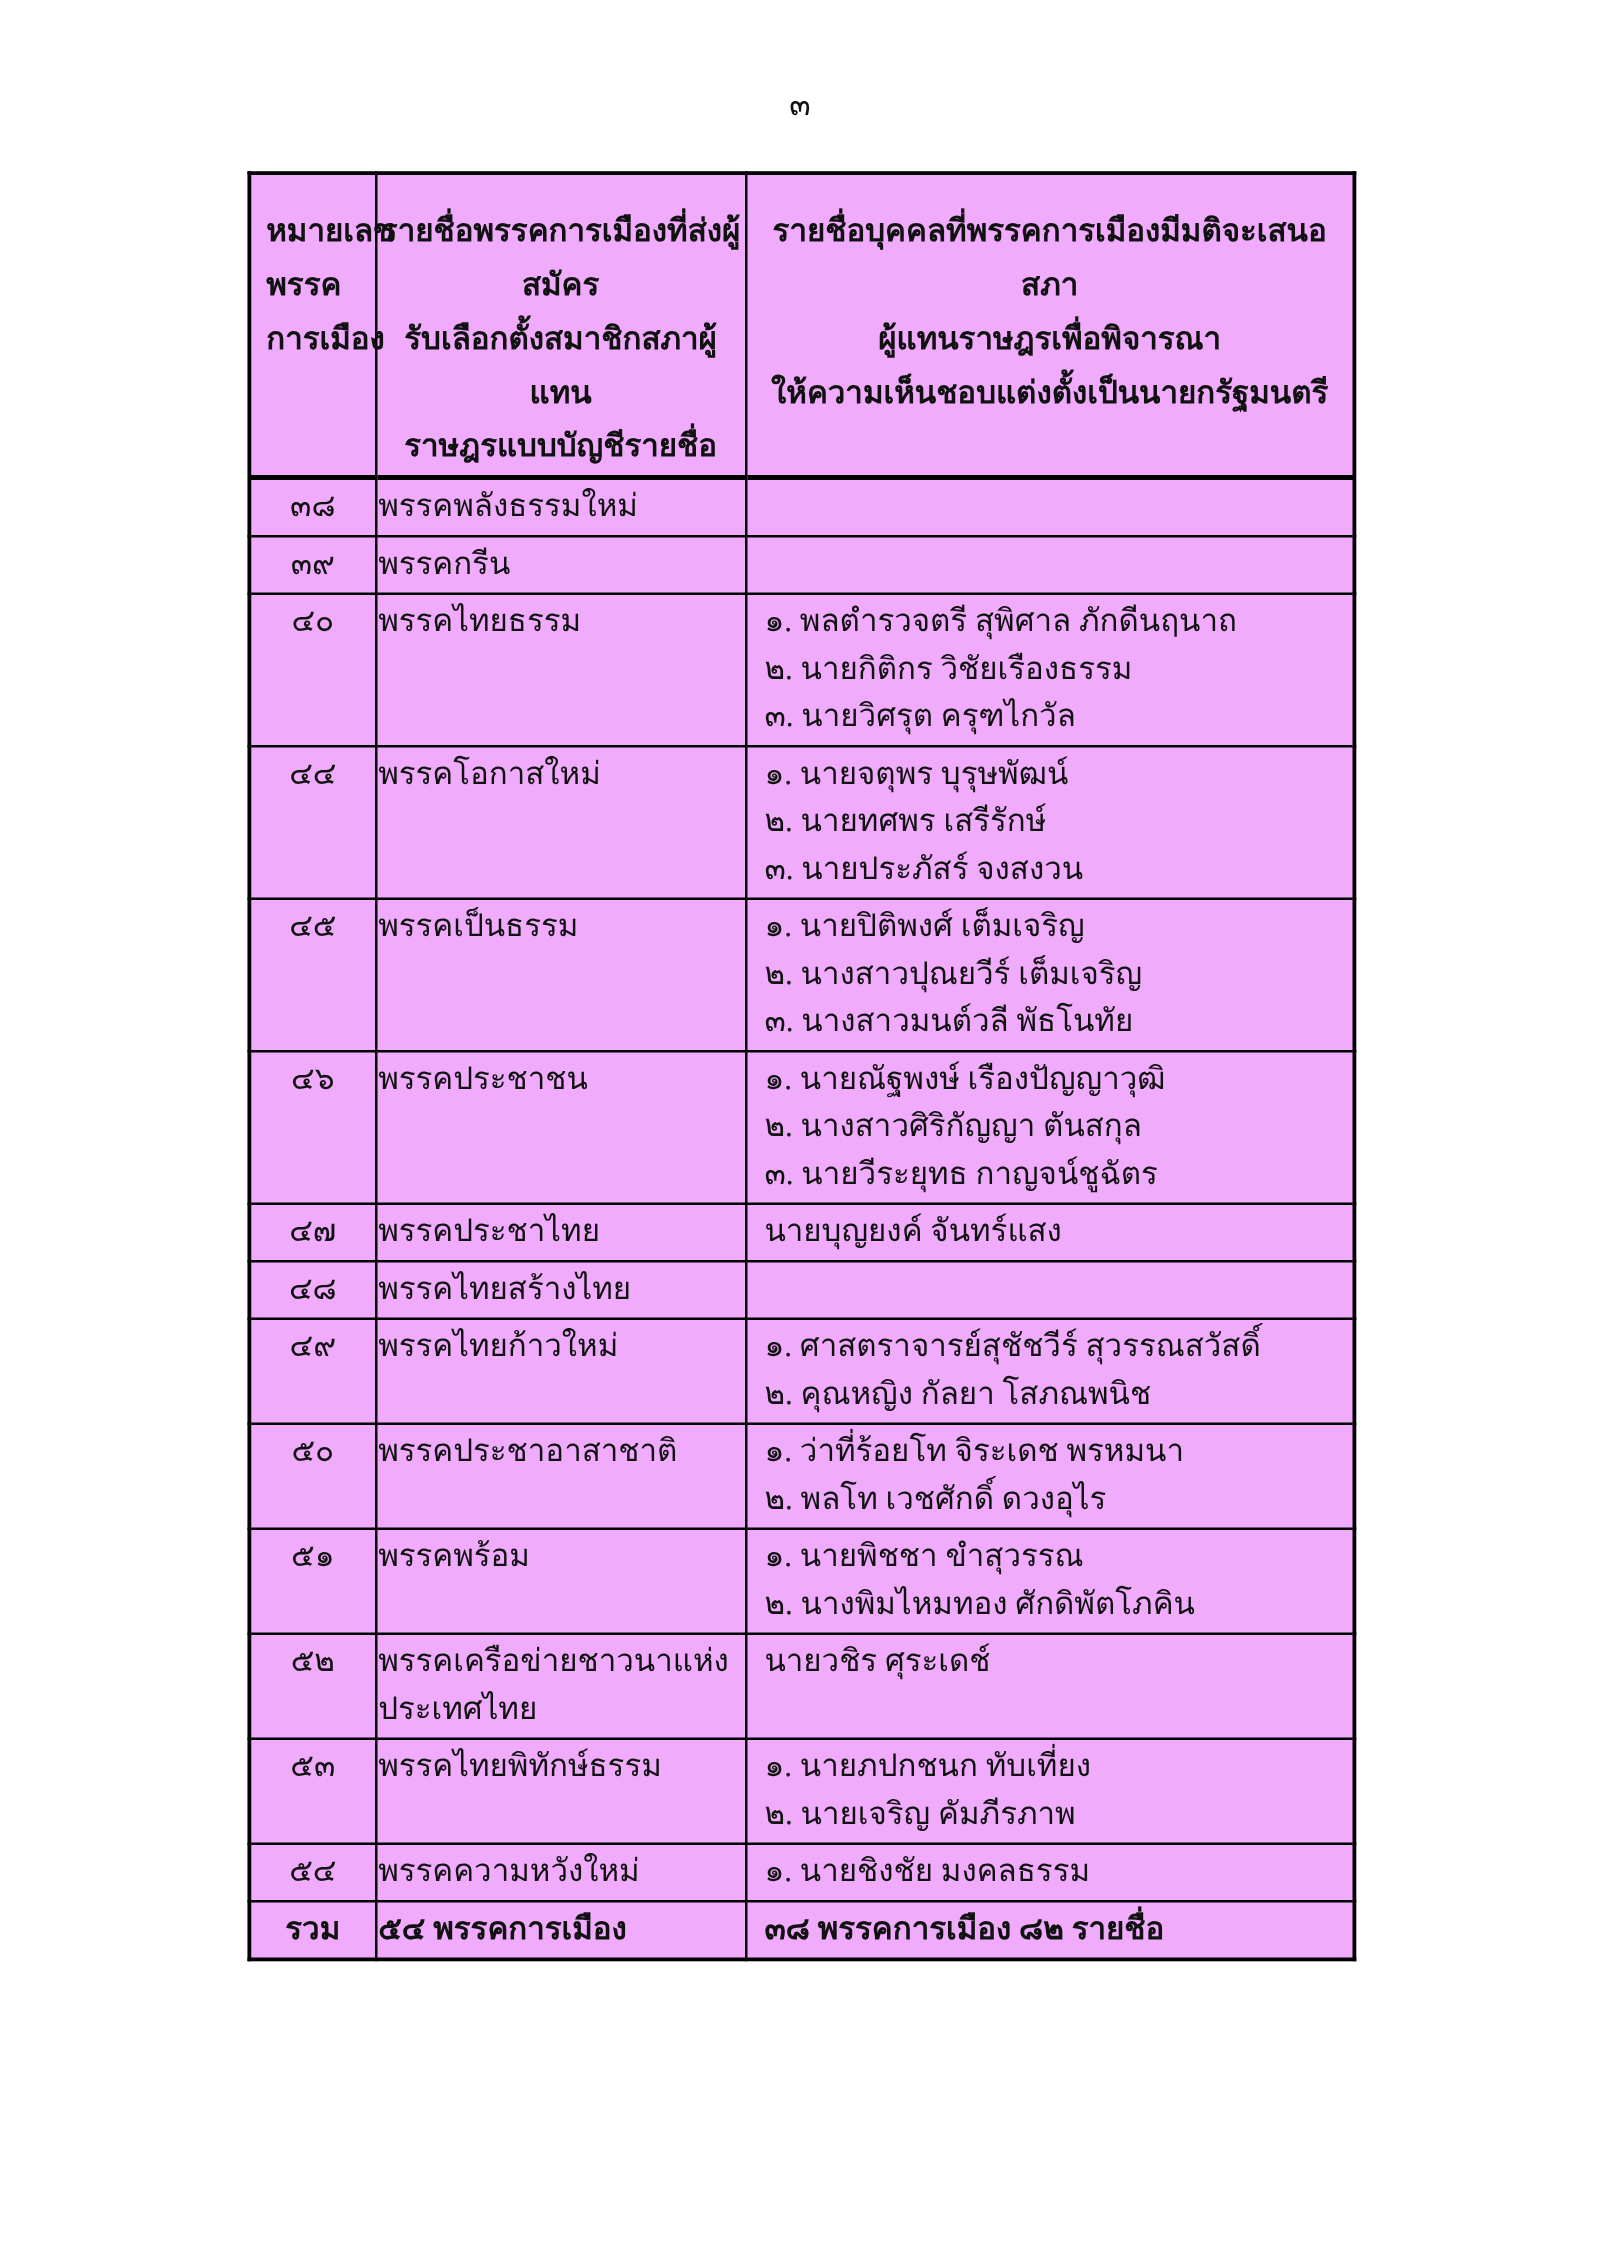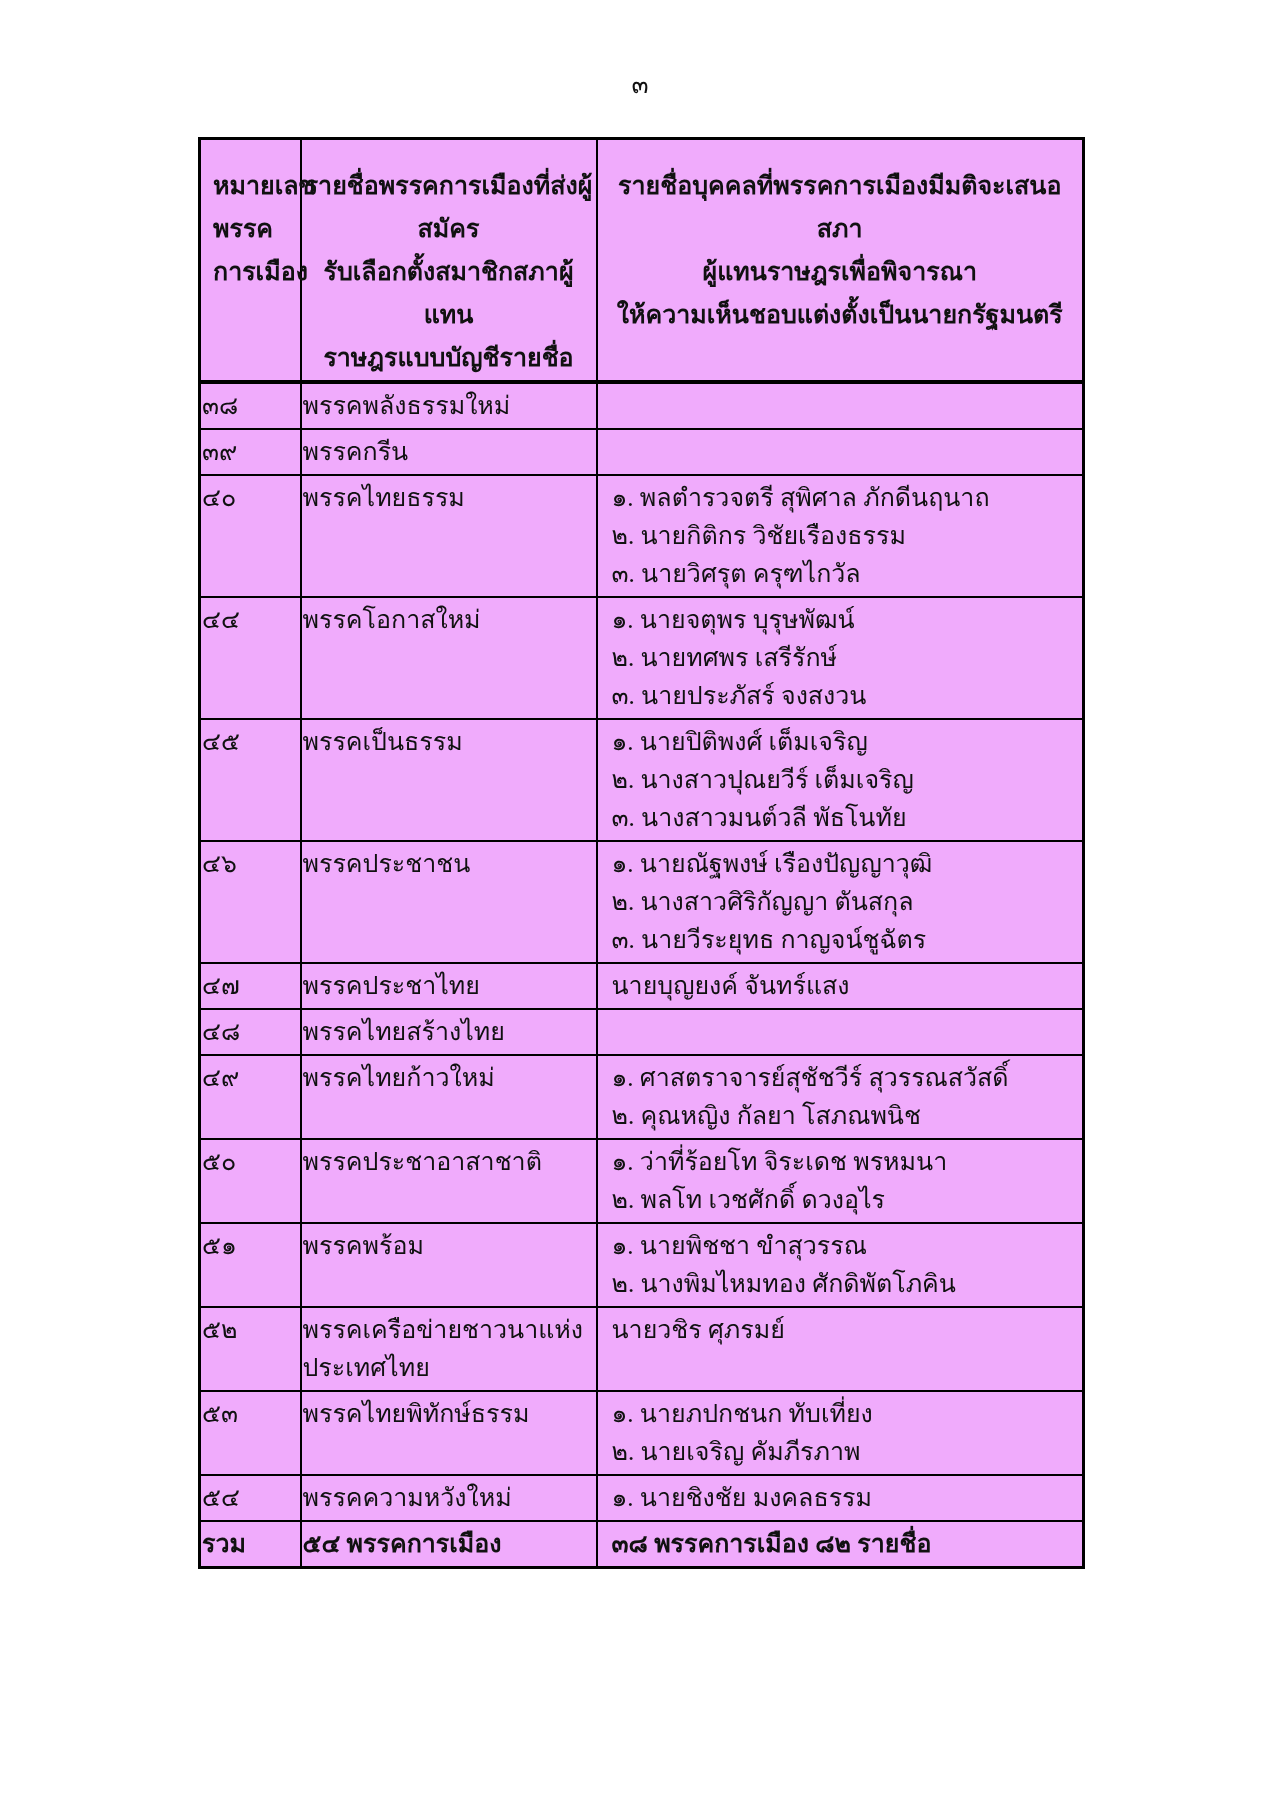--- a/index.html
+++ b/index.html
@@ -56,20 +56,21 @@
     text-align: left;
     padding-left: 12px;
   }
   th.h-party, th.h-cand { text-align: center; }
   tbody td, tfoot td {
     line-height: 38px;
     padding-top: 3px;
     padding-bottom: 3px;
   }
   td.num {
+    text-align: center;
     height: 38px;
   }
   td.party {
     text-align: left;
     white-space: pre-line;
   }
   td.cands {
     text-align: left;
     padding-left: 14px;
   }
@@ -185,21 +186,21 @@
           <td class="cands">
             <div class="cand">๑. นายพิชชา ขำสุวรรณ</div>
             <div class="cand">๒. นางพิมไหมทอง ศักดิพัตโภคิน</div>
           </td>
         </tr>
         <tr>
           <td class="num">๕๒</td>
           <td class="party">พรรคเครือข่ายชาวนาแห่ง
 ประเทศไทย</td>
           <td class="cands">
-            <div class="cand">นายวชิร ศุภรมย์</div>
+            <div class="cand">นายวชิร ศุระเดช์</div>
           </td>
         </tr>
         <tr>
           <td class="num">๕๓</td>
           <td class="party">พรรคไทยพิทักษ์ธรรม</td>
           <td class="cands">
             <div class="cand">๑. นายภปกชนก ทับเที่ยง</div>
             <div class="cand">๒. นายเจริญ คัมภีรภาพ</div>
           </td>
         </tr>

